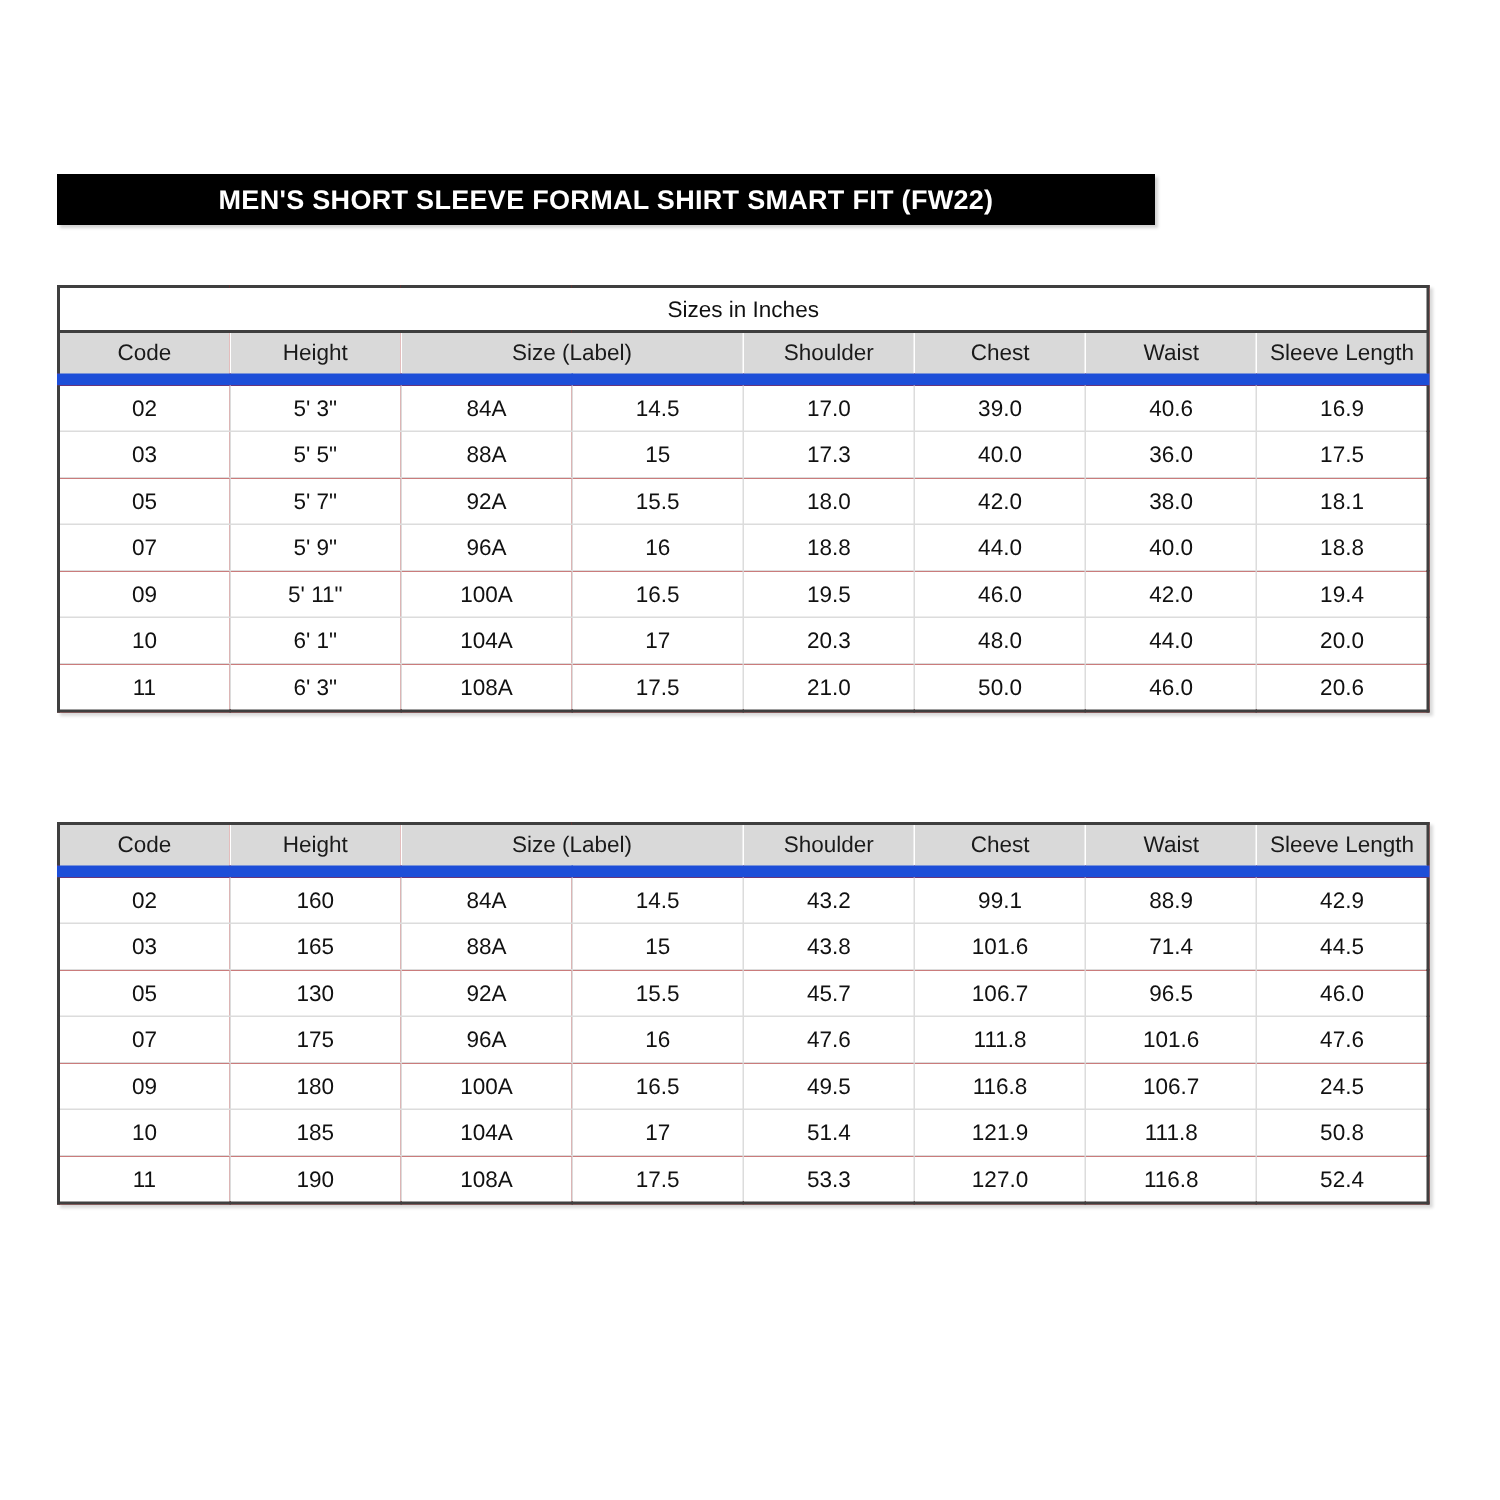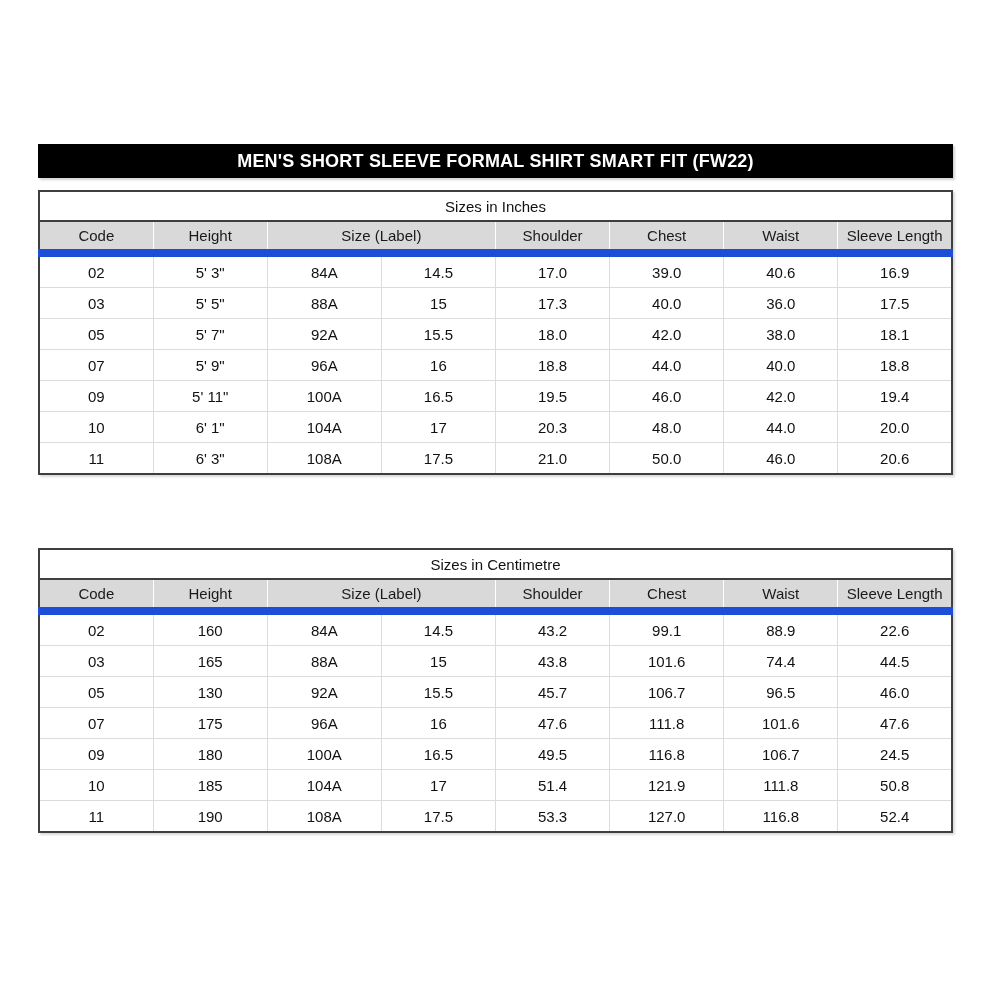--- a/index.html
+++ b/index.html
@@ -12,22 +12,22 @@
   .page {
     position: relative;
     width: 1000px;
     height: 1000px;
     background: #ffffff;
     overflow: hidden;
   }
   .title-bar {
     position: absolute;
     left: 38px;
-    top: 144px;
-    width: 915px;
+    top: 116px;
+    width: 732px;
     height: 34px;
     background: #000000;
     color: #ffffff;
     display: flex;
     align-items: center;
     justify-content: center;
     font-size: 18px;
     font-weight: bold;
     letter-spacing: 0.2px;
     box-shadow: 2px 2px 2px rgba(0,0,0,0.18);
@@ -196,52 +196,49 @@
         <col style="width:12.5%">
           <col style="width:12.5%">
           <col style="width:12.5%">
           <col style="width:12.5%">
         <col style="width:12.5%">
           <col style="width:12.5%">
           <col style="width:12.5%">
           <col style="width:12.5%">
       </colgroup>
       <thead>
-        <tr>
-          <td class="caption-cell" colspan="8">Sizes in Centimetre</td>
-        </tr>
         <tr class="header-row">
           <th>Code</th>
           <th>Height</th>
           <th colspan="2">Size (Label)</th>
           <th>Shoulder</th>
           <th>Chest</th>
           <th>Waist</th>
           <th>Sleeve Length</th>
         </tr>
       </thead>
       <tbody class="data-body">
           <tr>
             <td>02</td>
             <td>160</td>
             <td>84A</td>
             <td>14.5</td>
             <td>43.2</td>
             <td>99.1</td>
             <td>88.9</td>
-            <td>22.6</td>
+            <td>42.9</td>
           </tr>
           <tr>
             <td>03</td>
             <td>165</td>
             <td>88A</td>
             <td>15</td>
             <td>43.8</td>
             <td>101.6</td>
-            <td>74.4</td>
+            <td>71.4</td>
             <td>44.5</td>
           </tr>
           <tr>
             <td>05</td>
             <td>130</td>
             <td>92A</td>
             <td>15.5</td>
             <td>45.7</td>
             <td>106.7</td>
             <td>96.5</td>

